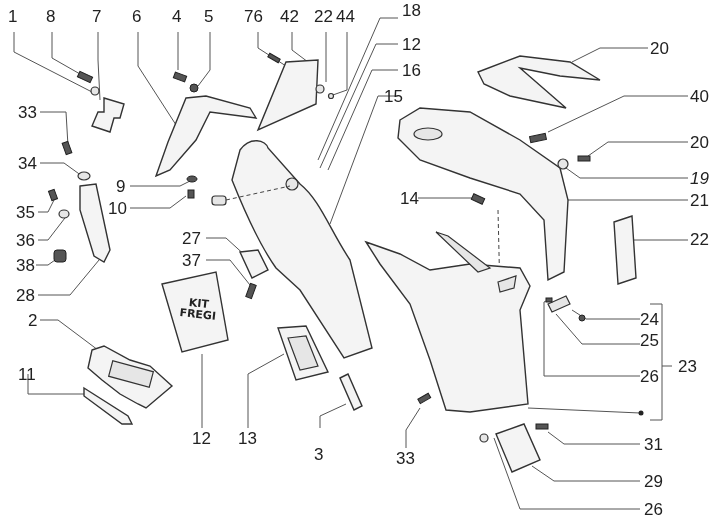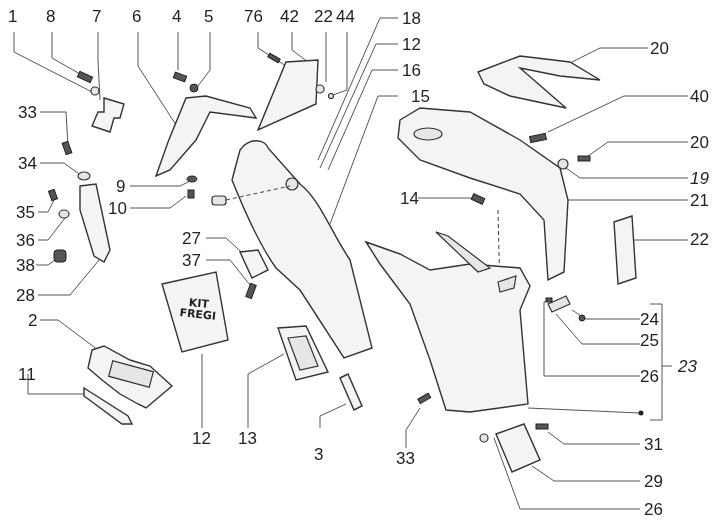--- a/index.html
+++ b/index.html
@@ -155,24 +155,24 @@
 <div class="lbl" style="left:8px;top:8px;">1</div>
 <div class="lbl" style="left:46px;top:8px;">8</div>
 <div class="lbl" style="left:92px;top:8px;">7</div>
 <div class="lbl" style="left:132px;top:8px;">6</div>
 <div class="lbl" style="left:172px;top:8px;">4</div>
 <div class="lbl" style="left:204px;top:8px;">5</div>
 <div class="lbl" style="left:244px;top:8px;">76</div>
 <div class="lbl" style="left:280px;top:8px;">42</div>
 <div class="lbl" style="left:314px;top:8px;">22</div>
 <div class="lbl" style="left:336px;top:8px;">44</div>
-<div class="lbl" style="left:402px;top:10px;">18</div>
+<div class="lbl" style="left:402px;top:2px;">18</div>
 <div class="lbl" style="left:402px;top:36px;">12</div>
 <div class="lbl" style="left:402px;top:62px;">16</div>
-<div class="lbl" style="left:411px;top:88px;">15</div>
+<div class="lbl" style="left:384px;top:88px;">15</div>
 <div class="lbl" style="left:650px;top:40px;">20</div>
 <div class="lbl" style="left:690px;top:88px;">40</div>
 <div class="lbl" style="left:690px;top:134px;">20</div>
 <div class="lbl" style="left:690px;top:170px;font-style:italic;">19</div>
 <div class="lbl" style="left:690px;top:192px;">21</div>
 <div class="lbl" style="left:690px;top:231px;">22</div>
 <div class="lbl" style="left:400px;top:190px;">14</div>
 <div class="lbl" style="left:18px;top:104px;">33</div>
 <div class="lbl" style="left:18px;top:155px;">34</div>
 <div class="lbl" style="left:16px;top:204px;">35</div>
@@ -185,17 +185,17 @@
 <div class="lbl" style="left:182px;top:252px;">37</div>
 <div class="lbl" style="left:28px;top:312px;">2</div>
 <div class="lbl" style="left:18px;top:366px;">11</div>
 <div class="lbl" style="left:192px;top:430px;">12</div>
 <div class="lbl" style="left:238px;top:430px;">13</div>
 <div class="lbl" style="left:314px;top:446px;">3</div>
 <div class="lbl" style="left:396px;top:450px;">33</div>
 <div class="lbl" style="left:640px;top:311px;">24</div>
 <div class="lbl" style="left:640px;top:332px;text-align:center;">25</div>
 <div class="lbl" style="left:640px;top:368px;">26</div>
-<div class="lbl" style="left:678px;top:358px;font-style:italic;">23</div>
+<div class="lbl" style="left:678px;top:358px;">23</div>
 <div class="lbl" style="left:644px;top:436px;">31</div>
 <div class="lbl" style="left:644px;top:473px;">29</div>
 <div class="lbl" style="left:644px;top:501px;">26</div>
 </div>
 
 </body></html>

